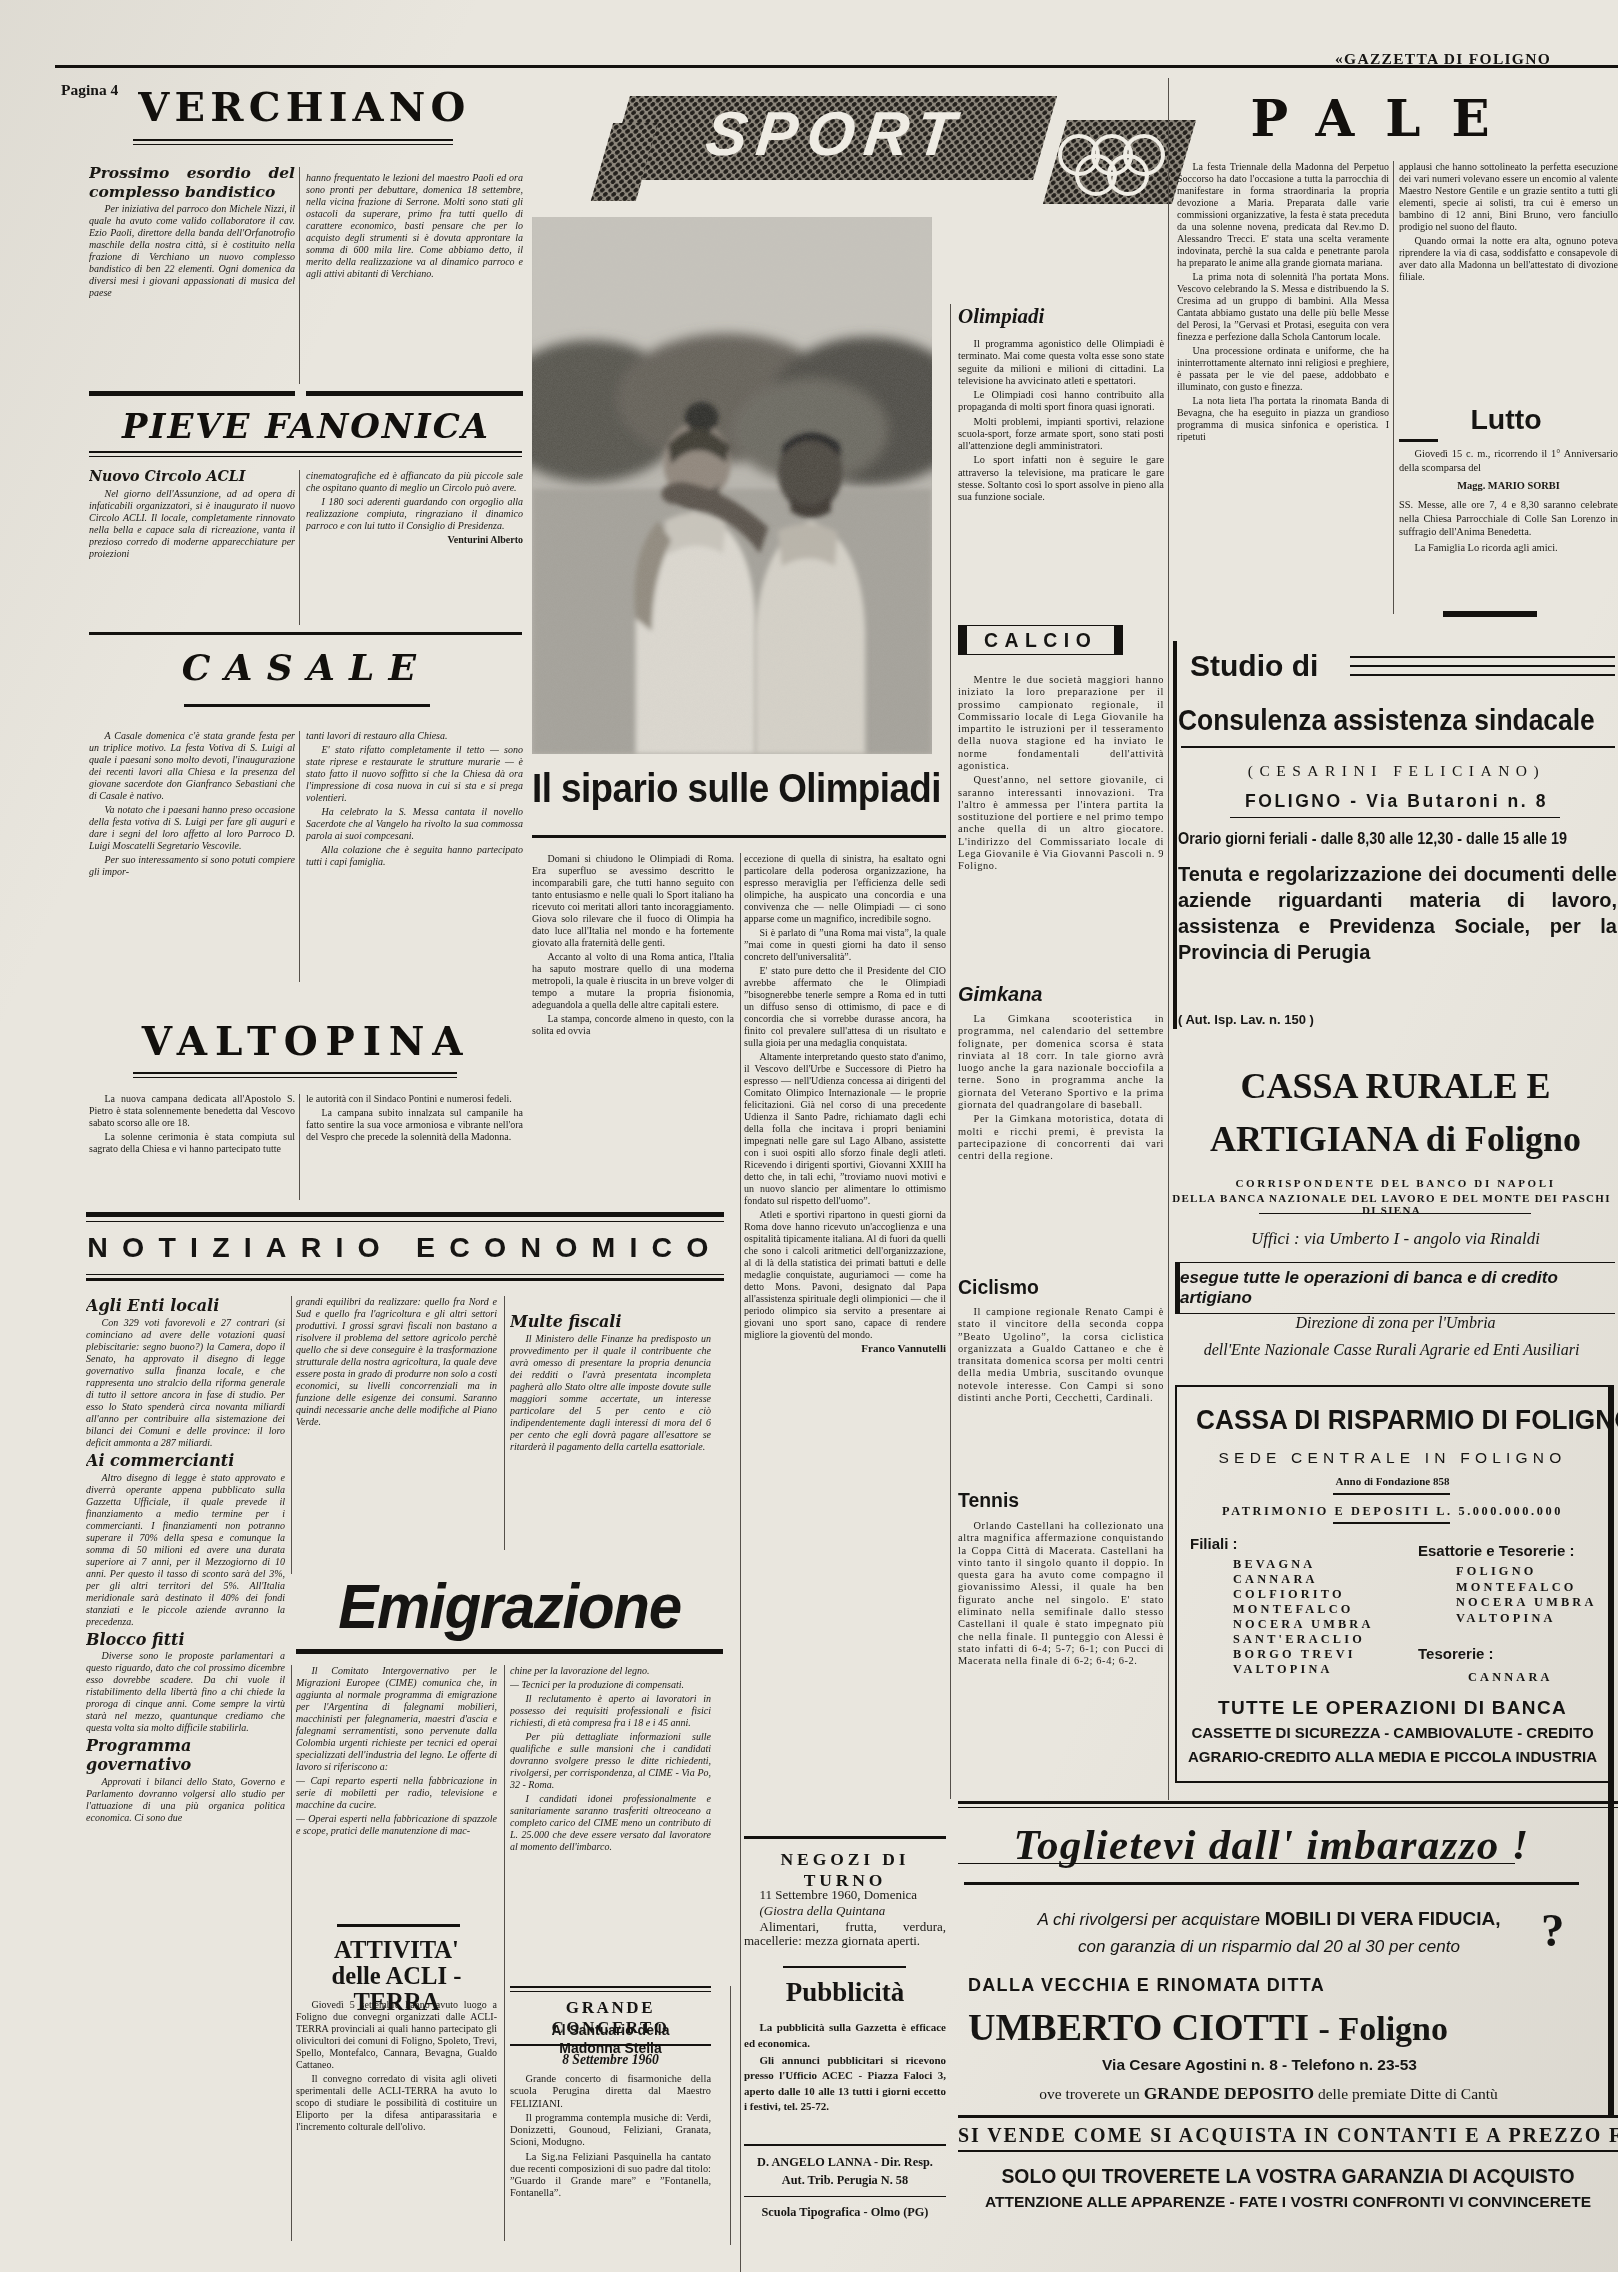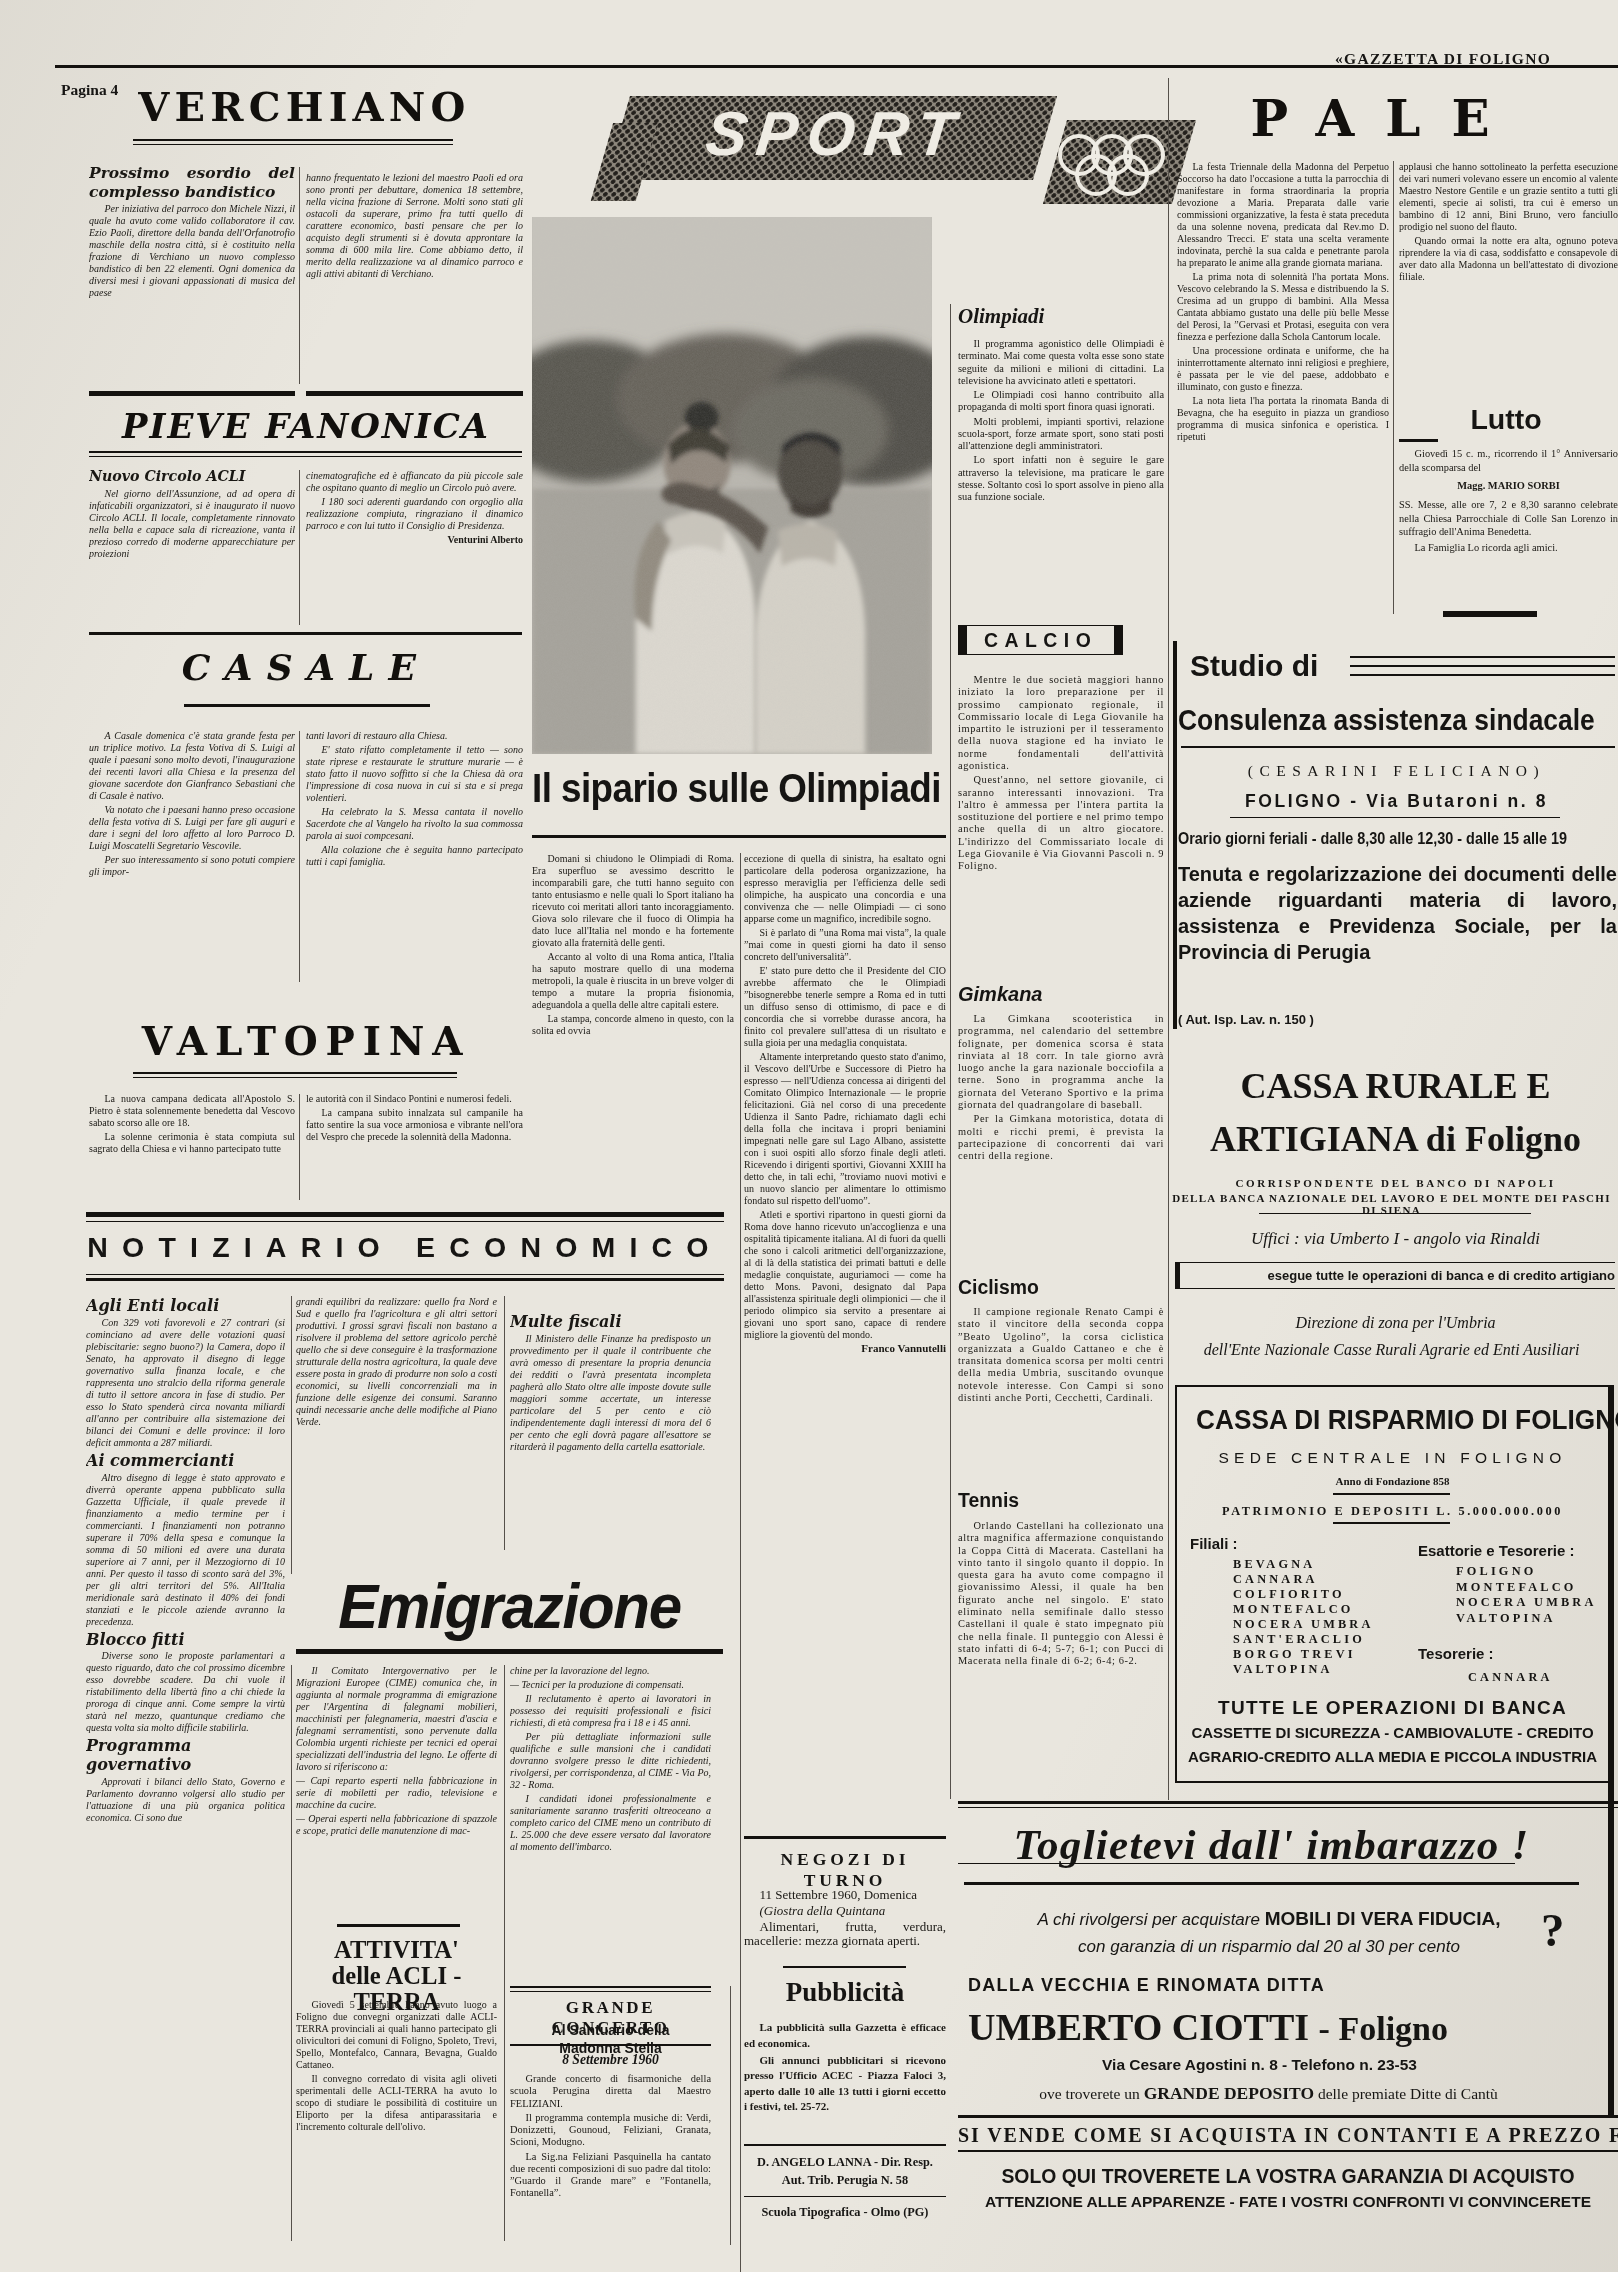--- a/index.html
+++ b/index.html
@@ -315,21 +315,21 @@
     <p class="ni">applausi che hanno sottolineato la perfetta esecuzione dei vari numeri volevano essere un encomio al valente Maestro Nestore Gentile e un grazie sentito a tutti gli elementi, specie ai solisti, tra cui è emerso un bambino di 12 anni, Bini Bruno, vero fanciullo prodigio nel suono del flauto.</p>
     <p>Quando ormai la notte era alta, ognuno poteva riprendere la via di casa, soddisfatto e consapevole di aver dato alla Madonna un bell'attestato di divozione filiale.</p>
   </div>
   <div class="vline" style="left:1393px;top:161px;height:453px;"></div>
 
   <div class="abs sans" style="left:1399px;top:403px;width:214px;text-align:center;font-size:28.5px;font-weight:bold;">Lutto</div>
   <div class="rule" style="left:1399px;top:439px;width:39px;height:3.2px;"></div>
   <div class="body-col" style="left:1399px;top:447px;width:219px;height:162px;font-size:10.4px;line-height:13.6px;">
     <p>Giovedì 15 c. m., ricorrendo il 1° Anniversario della scomparsa del</p>
     <p class="ni" style="text-align:center;font-weight:bold;margin:5.2px 0;">Magg. MARIO SORBI</p>
-    <p class="ni">SS. Messe, alle ore 7, 2 e 8,30 saranno celebrate nella Chiesa Parrocchiale di Colle San Lorenzo in suffragio dell'Anima Benedetta.</p>
+    <p class="ni">SS. Messe, alle ore 7, 4 e 8,30 saranno celebrate nella Chiesa Parrocchiale di Colle San Lorenzo in suffragio dell'Anima Benedetta.</p>
     <p>La Famiglia Lo ricorda agli amici.</p>
   </div>
   <div class="rule" style="left:1443px;top:611px;width:94px;height:5.8px;"></div>
 
   <div class="abs" style="left:1173px;top:641px;width:3.9px;height:388px;background:#14120f;"></div>
   <div class="abs sans" style="left:1190px;top:649px;font-size:30px;font-weight:bold;">Studio di</div>
   <div class="rule" style="left:1350px;top:656px;width:265px;height:1.9px;"></div>
   <div class="rule" style="left:1350px;top:665px;width:265px;height:1.9px;"></div>
   <div class="rule" style="left:1350px;top:674px;width:265px;height:1.9px;"></div>
   <div class="abs sans" style="left:1178px;top:703px;width:440px;font-size:30px;font-weight:bold;white-space:nowrap;transform:scaleX(.88);transform-origin:left;">Consulenza assistenza sindacale</div>
@@ -340,21 +340,21 @@
   <div class="abs sans" style="left:1178px;top:830px;width:440px;font-size:16px;font-weight:bold;white-space:nowrap;transform:scaleX(.9);transform-origin:left;">Orario giorni feriali - dalle 8,30 alle 12,30 - dalle 15 alle 19</div>
   <div class="abs sans" style="left:1178px;top:861px;width:439px;font-size:20px;font-weight:bold;line-height:26px;text-align:justify;">Tenuta e regolarizzazione dei documenti delle aziende riguardanti materia di lavoro, assistenza e Previdenza Sociale, per la Provincia di Perugia</div>
   <div class="abs sans" style="left:1178px;top:997px;width:437px;text-align:left;font-size:13px;font-weight:bold;margin-top:15px;">( Aut. Isp. Lav. n. 150 )</div>
 
   <div class="abs serif" style="left:1172px;top:1065px;width:447px;text-align:center;font-size:36px;font-weight:bold;">CASSA RURALE E</div>
   <div class="abs serif" style="left:1172px;top:1118px;width:447px;text-align:center;font-size:36px;font-weight:bold;">ARTIGIANA di Foligno</div>
   <div class="abs serif" style="left:1172px;top:1177px;width:447px;text-align:center;font-size:11px;font-weight:bold;letter-spacing:2.6px;">CORRISPONDENTE DEL BANCO DI NAPOLI</div>
   <div class="abs serif" style="left:1165px;top:1192px;width:453px;text-align:center;font-size:11px;font-weight:bold;letter-spacing:1.3px;">DELLA BANCA NAZIONALE DEL LAVORO E DEL MONTE DEI PASCHI DI SIENA</div>
   <div class="rule" style="left:1259px;top:1213px;width:272px;height:1.3px;"></div>
   <div class="abs serif" style="left:1172px;top:1229px;width:447px;text-align:center;font-size:17px;font-style:italic;">Uffici : via Umberto I - angolo via Rinaldi</div>
-  <div class="abs sans" style="left:1175px;top:1262px;width:435px;border-top:1.9px solid #14120f;border-bottom:1.9px solid #14120f;border-left:5.2px solid #14120f;padding:5.2px 0;text-align:right;font-size:13px;font-weight:bold;transform:scaleX(1);">esegue tutte le operazioni di banca e di credito artigiano</div>
+  <div class="abs sans" style="left:1175px;top:1262px;width:435px;border-top:1.9px solid #14120f;border-bottom:1.9px solid #14120f;border-left:5.2px solid #14120f;padding:5.2px 0;text-align:left;font-size:17px;font-weight:bold;transform:scaleX(1);font-style:italic;">esegue tutte le operazioni di banca e di credito artigiano</div>
   <div class="abs serif" style="left:1172px;top:1314px;width:447px;text-align:center;font-size:16px;font-style:italic;">Direzione di zona per l'Umbria</div>
   <div class="abs serif" style="left:1165px;top:1341px;width:453px;text-align:center;font-size:16px;font-style:italic;">dell'Ente Nazionale Casse Rurali Agrarie ed Enti Ausiliari</div>
 
   <div class="abs" style="left:1175px;top:1385px;width:435px;height:394px;border:2.6px solid #14120f;"></div>
   <div class="abs sans" style="left:1179px;top:1403px;width:427px;text-align:center;font-size:28.5px;font-weight:bold;white-space:nowrap;transform:scaleX(.92);transform-origin:center;">CASSA DI RISPARMIO DI FOLIGNO</div>
   <div class="abs sans" style="left:1179px;top:1449px;width:427px;text-align:center;font-size:15.5px;letter-spacing:5.2px;">SEDE CENTRALE IN FOLIGNO</div>
   <div class="abs serif" style="left:1179px;top:1475px;width:427px;text-align:center;font-size:11px;font-weight:bold;">Anno di Fondazione 858</div>
   <div class="rule" style="left:1333px;top:1493px;width:117px;height:1.9px;"></div>
   <div class="abs serif" style="left:1179px;top:1504px;width:427px;text-align:center;font-size:12.3px;font-weight:bold;letter-spacing:2.6px;">PATRIMONIO E DEPOSITI L. 5.000.000.000</div>
   <div class="rule" style="left:1333px;top:1522px;width:117px;height:1.9px;"></div>

